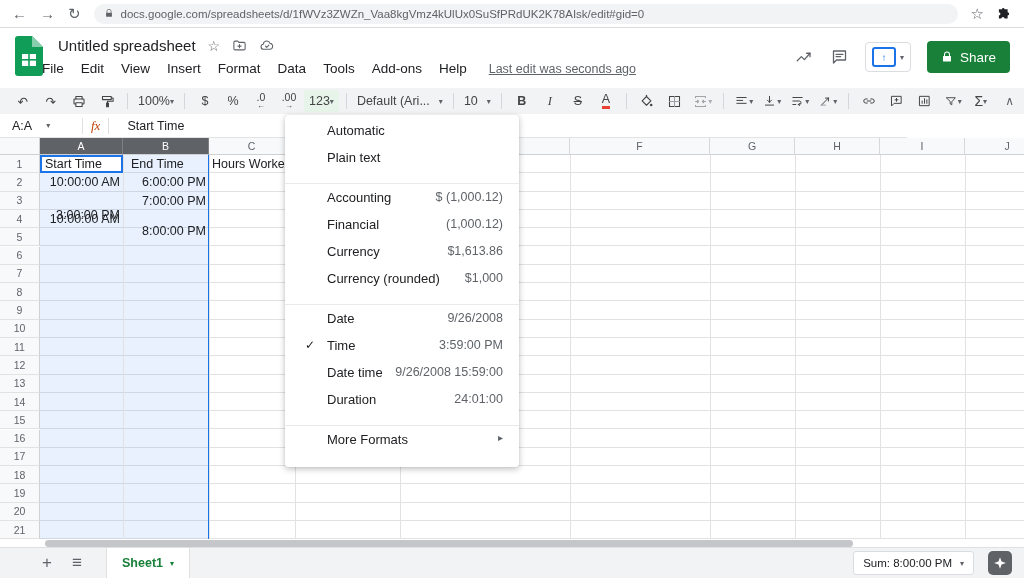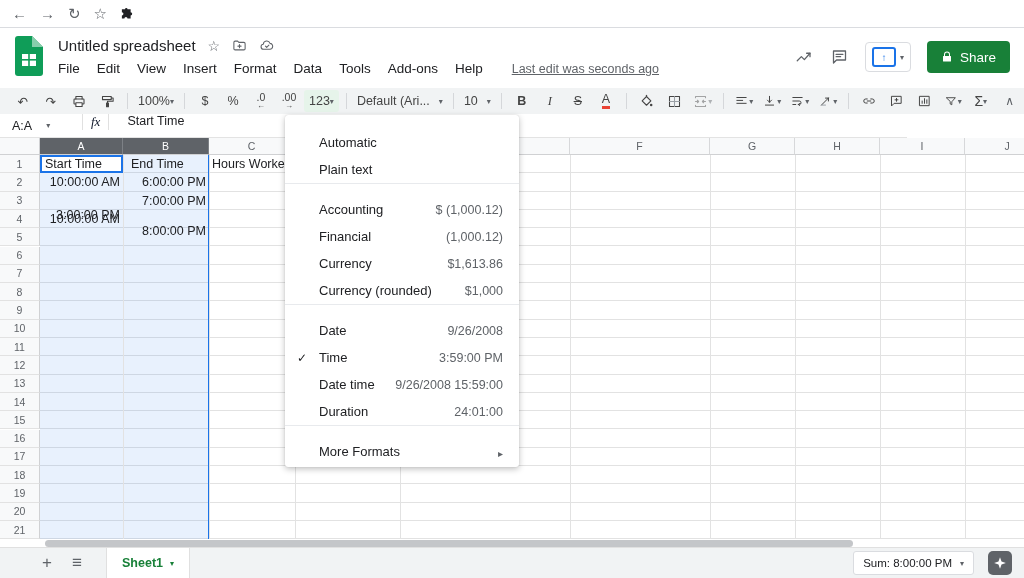--- a/index.html
+++ b/index.html
@@ -15,21 +15,21 @@
   .navic{color:#5f6368;font-size:15px;line-height:1}
   #urlpill{flex:1;height:20px;background:#f1f3f4;border-radius:10px;display:flex;align-items:center;
            gap:7px;padding:0 10px;color:#3c4043;font-size:11.5px;min-width:0}
   #urltext{white-space:nowrap;overflow:hidden;color:#5f6368}
   
   #gheader{top:28px;left:0;width:1024px;height:60px;background:#fff}
   #logo{left:15px;top:8px}
   #titlerow{left:58px;top:9px;display:flex;align-items:center;gap:12px}
   #title{font-size:15px;color:#202124}
   .titleic{color:#5f6368;font-size:14px}
-  #menurow{left:58px;top:33px;display:flex;align-items:flex-end;gap:17px;font-size:13.5px;color:#202124}
+  #menurow{left:42px;top:33px;display:flex;align-items:flex-end;gap:10px;font-size:13.5px;color:#202124}
   .hmenu{cursor:default}
   .lastedit{color:#5f6368;font-size:12.5px;text-decoration:underline;margin-left:12px}
   #hdrright{right:14px;top:13px;display:flex;align-items:center;gap:16px}
   #presentbtn{height:30px;border:1px solid #dadce0;border-radius:4px;background:#fff;display:flex;
               align-items:center;gap:4px;padding:0 6px;box-sizing:border-box}
   #presentbox{width:20px;height:16px;border:2px solid #1a73e8;border-radius:3px;display:flex;
               align-items:center;justify-content:center;color:#1a73e8;font-size:10px;font-weight:bold}
   #sharebtn{height:32px;background:#188038;border-radius:4px;color:#fff;display:flex;align-items:center;
             gap:7px;padding:0 14px;font-size:13.5px}
   .caret{font-size:8px;color:#5f6368}
@@ -39,24 +39,24 @@
   .tbtn{height:22px;min-width:20px;display:flex;align-items:center;justify-content:center;
         border-radius:3px;padding:0 3px;white-space:nowrap}
   .sep{width:1px;height:16px;background:#d5d7da;margin:0 5px}
   #fmt123{background:#e6f4ea;padding:0 5px}
   .stack{display:flex;flex-direction:column;align-items:center;line-height:1;font-size:10.5px}
   .stack .arr{font-size:8px;margin-top:-1px}
   #txtcolor{border-bottom:3px solid #ea4335;line-height:13px}
   #collapse{margin-left:auto;color:#5f6368;font-size:12px}
   
   #fbar{top:114px;left:0;width:907px;height:24px;background:#fff;border-bottom:1px solid #e3e3e3;
-        display:flex;box-sizing:border-box;font-size:12.5px}
+        display:flex;align-items:center;box-sizing:border-box;font-size:12.5px}
   #namebox{width:62px;padding-left:12px;display:flex;align-items:center;gap:14px;color:#202124}
   .fsep{width:1px;height:16px;background:#e0e0e0;margin:0 8px}
-  #fx{font-style:italic;color:#0f172a;font-family:"Liberation Serif","DejaVu Serif",serif;font-size:13px}
+  #fx{font-style:italic;color:#c2410c;font-family:"Liberation Serif","DejaVu Serif",serif;font-size:13px}
   #fvalue{margin-left:10px;color:#202124}
   
   #sheet{top:138px;left:0;width:1024px;height:409px;background:#fff;overflow:hidden}
   #corner{left:0;top:0;width:40px;height:17px;background:#f8f9fa;border-right:1px solid #d0d1d3;
           border-bottom:1px solid #d0d1d3;box-sizing:border-box}
   .colh{position:absolute;top:0;height:17px;background:#f8f9fa;border-right:1px solid #d7d8da;
         border-bottom:1px solid #d0d1d3;box-sizing:border-box;font-size:10.5px;color:#5f6368;
         display:flex;align-items:center;justify-content:center}
   .colh.sel{background:#5f6368;color:#fff;border-right-color:#7d8186}
   .rowh{position:absolute;left:0;width:40px;height:18.3px;background:#f8f9fa;
@@ -69,21 +69,21 @@
   .vline{position:absolute;top:17px;height:384.3px;width:1px;background:#e2e2e2;z-index:3}
   .cell{position:absolute;height:18.3px;line-height:18px;padding:0 3px;box-sizing:border-box;
         font-size:12.5px;color:#202124;white-space:nowrap;overflow:hidden;z-index:4}
   .cell.r{text-align:right}
   .cell.active{background:#fff;border:2px solid #1a73e8;line-height:14px;z-index:5}
   #hscroll{left:45px;top:402px;width:808px;height:7px;background:#c4c6c9;border-radius:4px;z-index:6}
   
   #fmtmenu{left:285px;top:115px;width:234px;background:#fff;border-radius:3px;z-index:50;
            box-shadow:0 2px 6px rgba(0,0,0,.25),0 0 1px rgba(0,0,0,.2);padding:8px 0}
   .msection.mdiv{border-top:1px solid #e8eaed;margin-top:6px;padding-top:6px}
-  .mitem{height:27px;display:flex;align-items:flex-end;padding:0 16px 0 12px;box-sizing:border-box}
+  .mitem{height:27px;display:flex;align-items:flex-start;padding:0 16px 0 20px;box-sizing:border-box}
   .mcheck{width:22px;font-size:12px;color:#202124;flex:0 0 22px}
   .mlabel{flex:1;font-size:13px;color:#202124;white-space:nowrap}
   .mexample{font-size:12.5px;color:#5f6368;white-space:nowrap}
   .msub{color:#5f6368;font-size:10px;margin-left:8px}
   
   #bbar{top:547px;left:0;width:1024px;height:31px;background:#f1f3f4;border-top:1px solid #e0e0e0;
         display:flex;align-items:center;box-sizing:border-box}
   .bic{color:#5f6368;font-size:17px;width:30px;text-align:center}
   #sheettab{height:30px;background:#fff;display:flex;align-items:center;gap:7px;padding:0 15px;
             margin-left:14px;border-left:1px solid #e0e0e0;border-right:1px solid #e0e0e0;
@@ -96,20 +96,27 @@
 </style>
 </head>
 <body>
 
 <div id="app">
 
   <div id="browser" class="abs">
     <span class="navic">←</span>
     <span class="navic">→</span>
     <span class="navic">↻</span>
+    <div id="urlpill">
+      <svg class="ic gray" width="10" height="11" viewBox="0 0 24 24">
+          <path d="M7 10V7a5 5 0 0 1 10 0v3"></path>
+          <rect x="5" y="10" width="14" height="10" rx="1.5" fill="#5f6368" stroke="none"></rect>
+        </svg>
+      <span id="urltext">docs.google.com/spreadsheets/d/1fWVz3ZWZn_Vaa8kgVmz4kUlUx0SuSfPRdUK2K78AIsk/edit#gid=0</span>
+    </div>
     <span class="navic">☆</span>
     <svg width="15" height="15" viewBox="0 0 24 24">
         <path fill="#202124" d="M10 3a2 2 0 0 1 2 2h5v5a2.5 2.5 0 1 1 0 5v5h-5a2.5 2.5 0 1 0-5 0H3v-5a2.5 2.5 0 1 0 0-5V5h5a2 2 0 0 1 2-2z"></path>
       </svg>
   </div>
 
   <div id="gheader" class="abs">
     <svg id="logo" class="abs" width="28" height="40" viewBox="0 0 28 40">
       <path fill="#0f9d58" d="M17 0H3a3 3 0 0 0-3 3v34a3 3 0 0 0 3 3h22a3 3 0 0 0 3-3V11z"></path>
       <path fill="#87ceac" d="M17 0l11 11H17z"></path>

